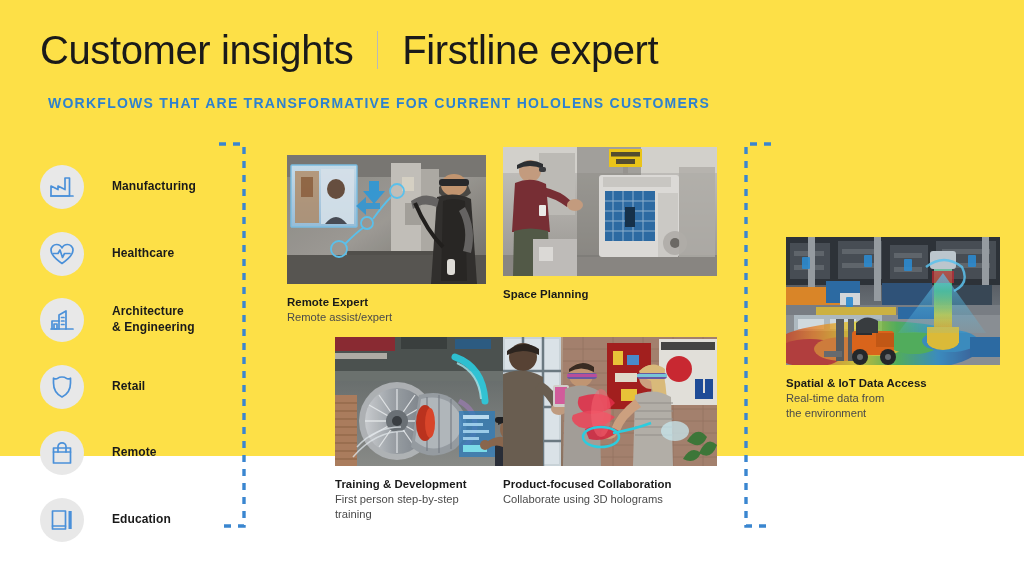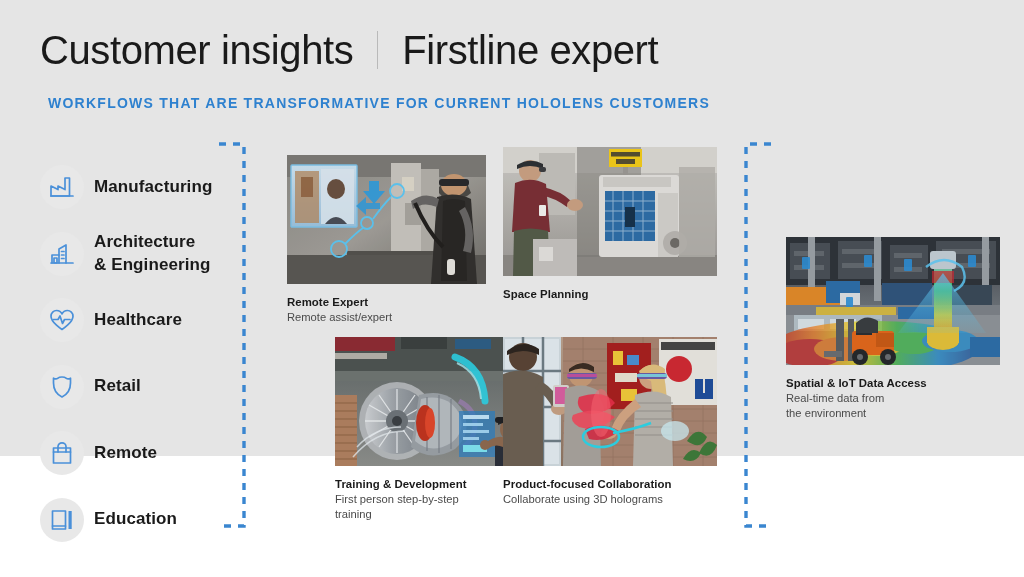--- a/index.html
+++ b/index.html
@@ -2,21 +2,21 @@
 <html><head>
 <meta charset="utf-8">
 <style>
   * { box-sizing: border-box; margin: 0; padding: 0; }
   html, body {
     width: 1024px; height: 577px;
     background: #ffffff;
     font-family: "Liberation Sans", sans-serif;
     overflow: hidden;
   }
-  .slide { position: relative; width: 1024px; height: 456px; background: #e5e5e5; }
+  .slide { position: relative; width: 1024px; height: 456px; background: #fde047; }
 
   
   .title-row {
     position: absolute; left: 40px; top: 30px;
     display: flex; align-items: center; gap: 0;
     white-space: nowrap;
   }
   .title-main {
     font-size: 40px; font-weight: 400; color: #1a1a1a;
     letter-spacing: -0.4px; line-height: 1;
@@ -37,21 +37,21 @@
     display: flex; align-items: center; height: 50px;
     margin-bottom: 16.5px;
   }
   .side-icon {
     width: 44px; height: 44px; border-radius: 50%;
     background: #e8e8e8; flex: 0 0 44px;
     display: flex; align-items: center; justify-content: center;
   }
   .side-icon svg { display: block; }
   .side-label {
-    margin-left: 10px; font-size: 17px; font-weight: 700;
+    margin-left: 28px; font-size: 12px; font-weight: 700;
     color: #1a1a1a; line-height: 1.32; letter-spacing: 0.1px;
   }
 
   
   .bracket { position: absolute; }
   .bracket svg { display: block; }
 
   
   .cards { position: absolute; left: 287px; top: 147px; }
   .card { position: absolute; }
@@ -93,44 +93,44 @@
   <div class="sidebar">
 
     <div class="side-item">
       <span class="side-icon">
         <svg width="26" height="24" viewBox="0 0 26 24" fill="none" stroke="#4a90d9" stroke-width="1.7" stroke-linejoin="round" stroke-linecap="round">
           <path d="M2 21 V11 L9 14.5 V11 L16 14.5 V3 H20.5 V21 Z"></path>
           <path d="M2 21 H24"></path>
         </svg>
       </span>
       <span class="side-label">Manufacturing</span>
+    </div>
+
+    <div class="side-item">
+      <span class="side-icon">
+        <svg width="26" height="24" viewBox="0 0 26 24" fill="none" stroke="#4a90d9" stroke-width="1.7" stroke-linejoin="round" stroke-linecap="round">
+          <path d="M13 21.5 C13 21.5 2 14.5 2 8.2 C2 4.8 4.6 2.5 7.6 2.5 C10 2.5 12.1 4 13 5.9 C13.9 4 16 2.5 18.4 2.5 C21.4 2.5 24 4.8 24 8.2 C24 14.5 13 21.5 13 21.5 Z"></path>
+          <path d="M4.5 11.5 H9 L11 8 L13.5 15.5 L15.5 11.5 H21"></path>
+        </svg>
+      </span>
+      <span class="side-label">Healthcare</span>
     </div>
 
     <div class="side-item">
       <span class="side-icon">
         <svg width="24" height="24" viewBox="0 0 24 24" fill="none" stroke="#4a90d9" stroke-width="1.7" stroke-linejoin="round" stroke-linecap="round">
           <path d="M9 21 V7 L16 3 V21"></path>
           <path d="M2 21 V13 H9"></path>
           <path d="M1 21 H23"></path>
           <rect x="4" y="16" width="3" height="5"></rect>
           <path d="M11.5 9.5 h2.5 M11.5 13 h2.5 M11.5 16.5 h2.5"></path>
         </svg>
       </span>
       <span class="side-label" style="white-space:pre-line">Architecture
 &amp; Engineering</span>
-    </div>
-
-    <div class="side-item">
-      <span class="side-icon">
-        <svg width="26" height="24" viewBox="0 0 26 24" fill="none" stroke="#4a90d9" stroke-width="1.7" stroke-linejoin="round" stroke-linecap="round">
-          <path d="M13 21.5 C13 21.5 2 14.5 2 8.2 C2 4.8 4.6 2.5 7.6 2.5 C10 2.5 12.1 4 13 5.9 C13.9 4 16 2.5 18.4 2.5 C21.4 2.5 24 4.8 24 8.2 C24 14.5 13 21.5 13 21.5 Z"></path>
-          <path d="M4.5 11.5 H9 L11 8 L13.5 15.5 L15.5 11.5 H21"></path>
-        </svg>
-      </span>
-      <span class="side-label">Healthcare</span>
     </div>
 
     <div class="side-item">
       <span class="side-icon">
         <svg width="22" height="24" viewBox="0 0 22 24" fill="none" stroke="#4a90d9" stroke-width="1.7" stroke-linejoin="round" stroke-linecap="round">
           <path d="M11 22 C4 18.5 2.5 13.5 2.5 8 V3.2 C2.5 3.2 5 4.6 6.6 3.3 C8 2.2 9.6 2 11 2 C12.4 2 14 2.2 15.4 3.3 C17 4.6 19.5 3.2 19.5 3.2 V8 C19.5 13.5 18 18.5 11 22 Z"></path>
         </svg>
       </span>
       <span class="side-label">Retail</span>
     </div>

